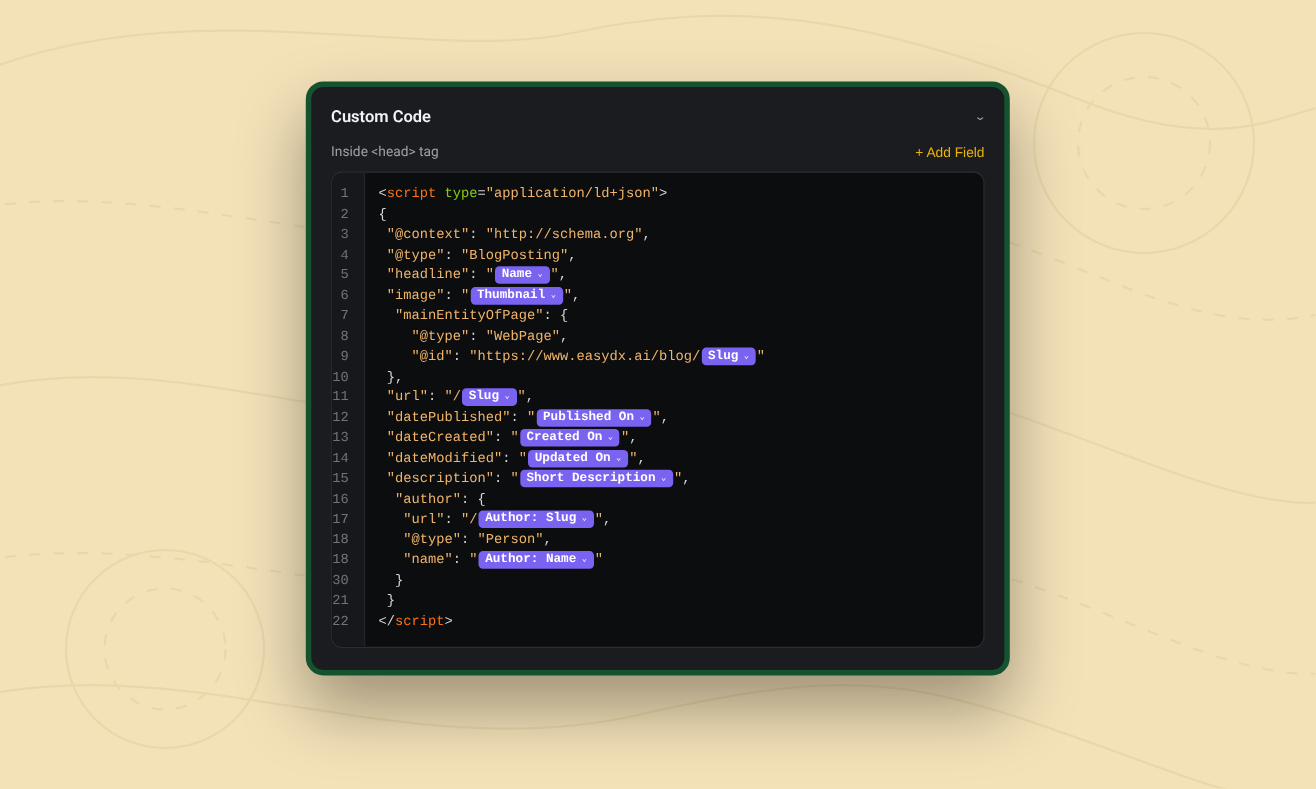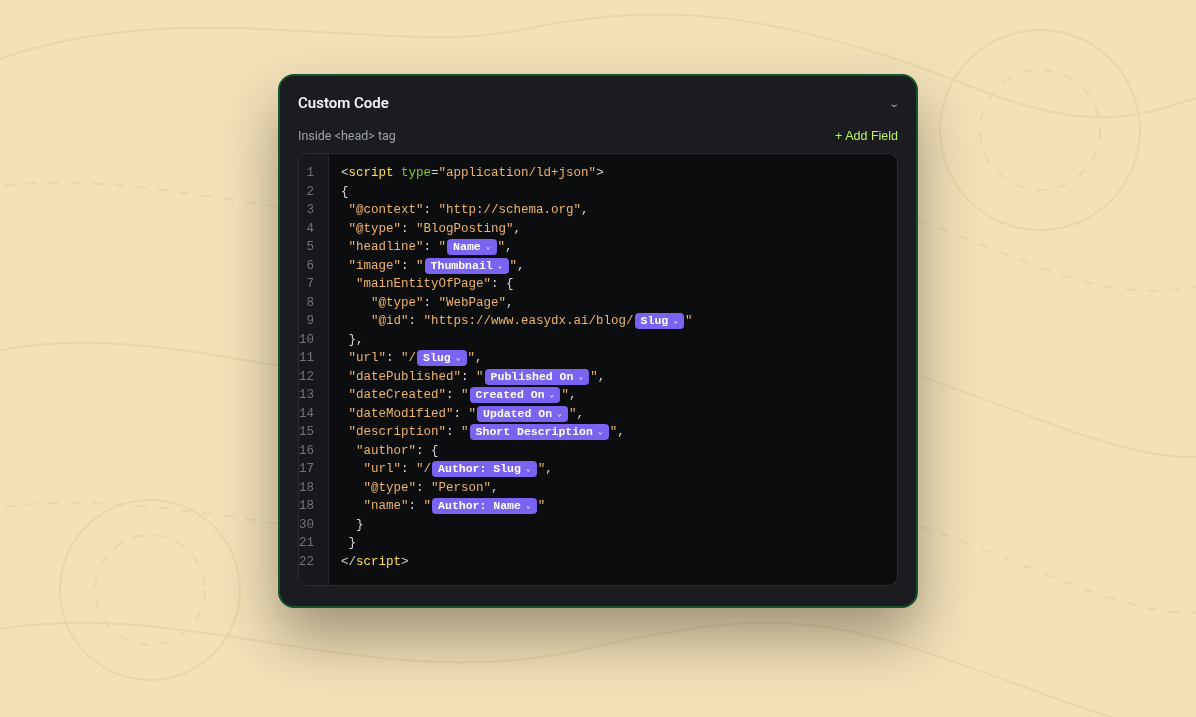--- a/index.html
+++ b/index.html
@@ -17,21 +17,21 @@
     position: absolute; inset: 0;
     opacity: 0.35;
     pointer-events: none;
   }
   .panel {
     position: absolute;
     left: 278px;
     top: 74px;
     width: 640px;
     background: #1a1c20;
-    border: 2px solid #14532d;
+    border: 5px solid #14532d;
     border-radius: 16px;
     box-shadow: 0 30px 60px rgba(0,0,0,0.35);
     padding: 18px 18px 20px 18px;
     color: #e5e7eb;
   }
   .panel-header {
     display: flex;
     align-items: center;
     justify-content: space-between;
     margin-bottom: 16px;
@@ -57,21 +57,21 @@
     align-items: center;
     justify-content: space-between;
     margin-bottom: 10px;
   }
   .section-label {
     font-size: 12.5px;
     color: #9ca1a9;
   }
   .add-field {
     font-size: 12.5px;
-    color: #bef264;
+    color: #eab308;
     background: none;
     border: none;
     cursor: pointer;
   }
   .editor {
     display: flex;
     background: #0c0d0f;
     border: 1px solid #2a2d33;
     border-radius: 10px;
     overflow: hidden;
@@ -91,21 +91,21 @@
   .gutter div { padding-right: 6px; }
   .code {
     padding: 10px 12px 14px 12px;
     white-space: pre;
     color: #d6d8db;
     overflow-x: auto;
     flex: 1;
   }
   .code-line { height: 18.5px; display: flex; align-items: center; white-space: pre; }
   .tok-punc { color: #d0d3d7; }
-  .tok-tag  { color: #fde047; }
+  .tok-tag  { color: #f97316; }
   .tok-attr { color: #84cc16; }
   .tok-str  { color: #f0b46a; }
   .chip {
     display: inline-flex;
     align-items: center;
     background: #7a63f1;
     color: #fff;
     border-radius: 4px;
     padding: 0 6px;
     height: 16px;

